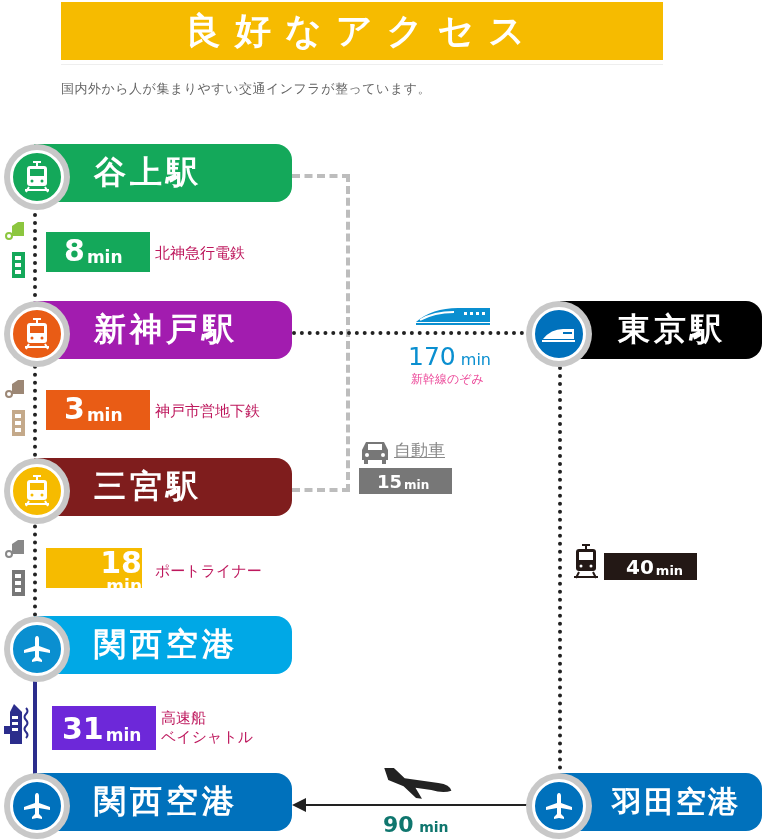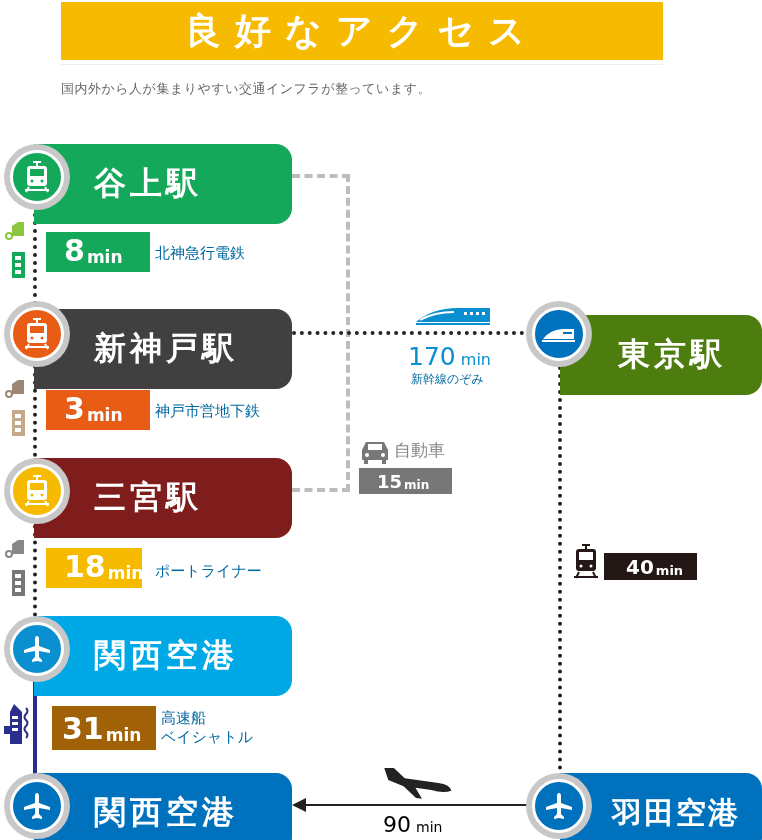--- a/index.html
+++ b/index.html
@@ -5,33 +5,33 @@
   * { box-sizing: border-box; margin: 0; padding: 0; }
   body { width: 762px; height: 840px; background: #ffffff; position: relative; overflow: hidden;
          font-family: "DejaVu Sans", sans-serif; }
   .abs { position: absolute; }
   #title-bar { left: 61px; top: 2px; width: 602px; height: 58px; background: #f6bb00; display: flex;
                align-items: center; justify-content: center; }
   #title-bar span { color: #fff; font-size: 36px; font-weight: bold; letter-spacing: 14px; }
   #title-underline { left: 61px; top: 64px; width: 602px; height: 1px; background: #eeeeee; }
   #subtitle { left: 61px; top: 80px; font-size: 13px; color: #666; letter-spacing: 0.5px; white-space: nowrap; }
 
-  .station { position: absolute; height: 80px; border-radius: 0 16px 16px 0; display: flex; align-items: center; }
+  .station { position: absolute; height: 58px; border-radius: 0 16px 16px 0; display: flex; align-items: center; }
   .station .name { color: #fff; font-size: 32px; font-weight: bold; letter-spacing: 4px; }
   .badge { position: absolute; width: 66px; height: 66px; border-radius: 50%; background: #c8c8c8;
            display: flex; align-items: center; justify-content: center; }
   .badge .inner { width: 54px; height: 54px; border-radius: 50%; display: flex; align-items: center; justify-content: center;
                   border: 3px solid #fff; }
   .left-st { left: 34px; width: 258px; padding-left: 60px; }
   .right-st { left: 560px; width: 202px; padding-left: 52px; }
 
   .time-box { position: absolute; height: 40px; display: flex; align-items: flex-end; padding: 0 0 6px 18px; color: #fff; font-weight: bold; }
   .time-box .num { font-size: 30px; line-height: 1; }
   .time-box .unit { font-size: 17px; margin-left: 2px; line-height: 1; }
-  .line-label { position: absolute; font-size: 15px; color: #0369a1; line-height: 18px; white-space: nowrap; }
+  .line-label { position: absolute; font-size: 15px; color: #be185d; line-height: 18px; white-space: nowrap; }
 
   .vdots { position: absolute; width: 0; border-left: 4px dotted #222; }
   .hdots { position: absolute; height: 0; border-top: 4px dotted #222; }
 </style>
 </head>
 <body>
 
 <div id="title-bar" class="abs">
   <span>良好なアクセス</span>
 </div>
@@ -60,21 +60,21 @@
         <path d="M10 1h8M14 1v4" stroke="#fff" stroke-width="2" fill="none"></path>
         <rect x="4" y="5" width="20" height="20" rx="3" fill="#fff"></rect>
         <rect x="7" y="8" width="14" height="7" fill="#14a85a"></rect>
         <circle cx="9" cy="20" r="1.5" fill="#14a85a"></circle>
         <circle cx="19" cy="20" r="1.5" fill="#14a85a"></circle>
         <path d="M2 29h24M6 26l-3 5M22 26l3 5" stroke="#fff" stroke-width="2"></path>
       </svg>
   </div>
 </div>
 
-<div class="station left-st" style="top:309px; background:#404040;">
+<div class="station left-st" style="top:301px; background:#a21caf;">
   <span class="name">新神戸駅</span>
 </div>
 <div class="badge" style="left:4px; top:301px;">
   <div class="inner" style="background:#e95c15;">
     <svg width="28" height="32" viewBox="0 0 28 32">
         <path d="M10 1h8M14 1v4" stroke="#fff" stroke-width="2" fill="none"></path>
         <rect x="4" y="5" width="20" height="20" rx="3" fill="#fff"></rect>
         <rect x="7" y="8" width="14" height="7" fill="#e95c15"></rect>
         <circle cx="9" cy="20" r="1.5" fill="#e95c15"></circle>
         <circle cx="19" cy="20" r="1.5" fill="#e95c15"></circle>
@@ -114,21 +114,21 @@
   <span class="name">関西空港</span>
 </div>
 <div class="badge" style="left:4px; top:773px;">
   <div class="inner" style="background:#0071bc;">
     <svg width="30" height="30" viewBox="0 0 30 30">
         <path d="M15 2c1.5 0 2 1.5 2 3v7l11 4v3l-11-2v6l3 3v2l-5-1-5 1v-2l3-3v-6L2 19v-3l11-4V5c0-1.5.5-3 2-3z" fill="#fff"></path>
       </svg>
   </div>
 </div>
 
-<div class="station right-st" style="top:315px; background:#4d7c0f; padding-left:58px;">
+<div class="station right-st" style="top:301px; background:#000000; padding-left:58px;">
   <span class="name">東京駅</span>
 </div>
 <div class="badge" style="left:526px; top:301px;">
   <div class="inner" style="background:#0071bc;">
     <svg width="36" height="18" viewBox="0 0 36 18">
         <path d="M2 14 Q10 4 22 4 H33 V14 Z" fill="#fff"></path>
         <rect x="22" y="7" width="9" height="2" fill="#0071bc"></rect>
         <rect x="1" y="15" width="33" height="2" fill="#fff"></rect>
       </svg>
   </div>
@@ -174,81 +174,81 @@
 <div class="line-label" style="left:155px; top:402px;">神戸市営地下鉄</div>
 
 <svg class="abs" style="left:4px; top:540px;" width="22" height="56" viewBox="0 0 22 56">
   <path d="M8 14 V4 L14 0 H20 V14 Z" fill="#888"></path>
     <circle cx="5" cy="14" r="3" fill="none" stroke="#888" stroke-width="2"></circle>
   <rect x="8" y="30" width="13" height="26" fill="#777"></rect>
     <rect x="11" y="34" width="6" height="4" fill="#fff"></rect>
     <rect x="11" y="41" width="6" height="4" fill="#fff"></rect>
     <rect x="11" y="48" width="6" height="4" fill="#fff"></rect>
 </svg>
-<div class="time-box" style="left:46px; top:548px; width:96px; background:#f6bb00; ">
+<div class="time-box" style="left:46px; top:548px; width:96px; background:#f6bb00; flex-direction:column;">
   <span class="num">18</span>
     <span class="unit">min</span>
 </div>
 <div class="line-label" style="left:155px; top:562px;text-align:right;">ポートライナー</div>
 
 <svg class="abs" style="left:0px; top:704px;" width="32" height="44" viewBox="0 0 32 44">
   <path d="M14 0 L22 8 V40 H10 V30 H4 V22 H10 V8 Z" fill="#2b2d8c"></path>
   <rect x="12" y="12" width="6" height="3" fill="#fff"></rect>
     <rect x="12" y="18" width="6" height="3" fill="#fff"></rect>
     <rect x="12" y="24" width="6" height="3" fill="#fff"></rect>
   <path d="M26 4 q3 3 0 6 q-3 3 0 6 q3 3 0 6 q-3 3 0 6 q3 3 0 6" stroke="#2b2d8c" stroke-width="2" fill="none"></path>
 </svg>
-<div class="time-box" style="left:52px; top:706px; width:104px; height:44px; background:#a16207; padding-left:10px;text-align:right;">
+<div class="time-box" style="left:52px; top:706px; width:104px; height:44px; background:#6d28d9; padding-left:10px;text-align:right;">
   <span class="num">31</span>
     <span class="unit">min</span>
 </div>
 <div class="line-label" style="left:161px; top:709px;">高速船</div>
 <div class="line-label" style="left:161px; top:728px;">ベイシャトル</div>
 
 <svg class="abs" style="left:360px; top:440px;" width="30" height="24" viewBox="0 0 30 24">
   <path d="M6 2 H24 L28 10 V20 H2 V10 Z" fill="#777"></path>
     <rect x="8" y="4" width="14" height="6" fill="#fff"></rect>
   <circle cx="7" cy="15" r="2" fill="#fff"></circle>
     <circle cx="23" cy="15" r="2" fill="#fff"></circle>
   <rect x="4" y="20" width="4" height="4" fill="#777"></rect>
     <rect x="22" y="20" width="4" height="4" fill="#777"></rect>
 </svg>
-<div class="line-label" style="left:394px; top:441px; color:#888; font-size:17px;">自動車</div>
+<div class="line-label" style="left:394px; top:441px; color:#888; font-size:17px;text-decoration:underline;">自動車</div>
 <div class="time-box" style="left:359px; top:468px; width:93px; height:26px; background:#777; padding:0 0 3px 18px;">
   <span class="num" style="font-size:18px;">15</span>
     <span class="unit" style="font-size:12px;">min</span>
 </div>
 
 <svg class="abs" style="left:414px; top:304px;" width="78" height="22" viewBox="0 0 78 22">
   <path d="M2 18 Q18 4 44 4 H76 V18 Z" fill="#0a8fd0"></path>
     <path d="M6 16 Q20 8 40 8" stroke="#fff" stroke-width="2" fill="none"></path>
   <rect x="50" y="8" width="3" height="3" fill="#fff"></rect>
     <rect x="56" y="8" width="3" height="3" fill="#fff"></rect>
     <rect x="62" y="8" width="3" height="3" fill="#fff"></rect>
     <rect x="68" y="8" width="3" height="3" fill="#fff"></rect>
   <rect x="2" y="19" width="74" height="2" fill="#0a8fd0"></rect>
 </svg>
 <div class="abs" style="left:408px; top:342px; color:#0a8fd0; font-weight:normal; white-space:nowrap;">
   <span style="font-size:25px;">170</span>
   <span style="font-size:16px;">min</span>
 </div>
-<div class="line-label" style="left:411px; top:370px; font-size:12px; color:#0369a1;">新幹線のぞみ</div>
+<div class="line-label" style="left:411px; top:370px; font-size:12px; color:#ec4899;">新幹線のぞみ</div>
 
 <svg class="abs" style="left:574px; top:544px;" width="24" height="36" viewBox="0 0 24 36">
   <path d="M8 1h8M12 1v4" stroke="#231815" stroke-width="2" fill="none"></path>
     <rect x="2" y="5" width="20" height="22" rx="3" fill="#231815"></rect>
   <rect x="5" y="8" width="14" height="8" fill="#fff"></rect>
     <circle cx="7" cy="22" r="1.5" fill="#fff"></circle>
     <circle cx="17" cy="22" r="1.5" fill="#fff"></circle>
   <path d="M0 33h24M5 28l-3 6M19 28l3 6" stroke="#231815" stroke-width="2"></path>
 </svg>
 <div class="time-box" style="left:604px; top:553px; width:93px; height:27px; background:#231815; padding:0 0 3px 22px;">
   <span class="num" style="font-size:20px;">40</span>
     <span class="unit" style="font-size:13px;">min</span>
 </div>
 
 <svg class="abs" style="left:380px; top:768px;" width="74" height="32" viewBox="0 0 74 32">
   <path d="M2 4 L10 2 L24 12 L58 12 Q70 12 72 18 Q64 22 52 20 L36 20 L44 30 L38 30 L24 20 L8 16 Z" fill="#222" transform="rotate(8 37 16)"></path>
 </svg>
-<div class="abs" style="left:383px; top:812px; color:#000000; font-weight:normal; white-space:nowrap;text-align:center;">
+<div class="abs" style="left:383px; top:812px; color:#0f766e; font-weight:bold; white-space:nowrap;text-align:center;">
   <span style="font-size:22px;">90</span>
   <span style="font-size:14px;">min</span>
 </div>
 
 </body></html>

